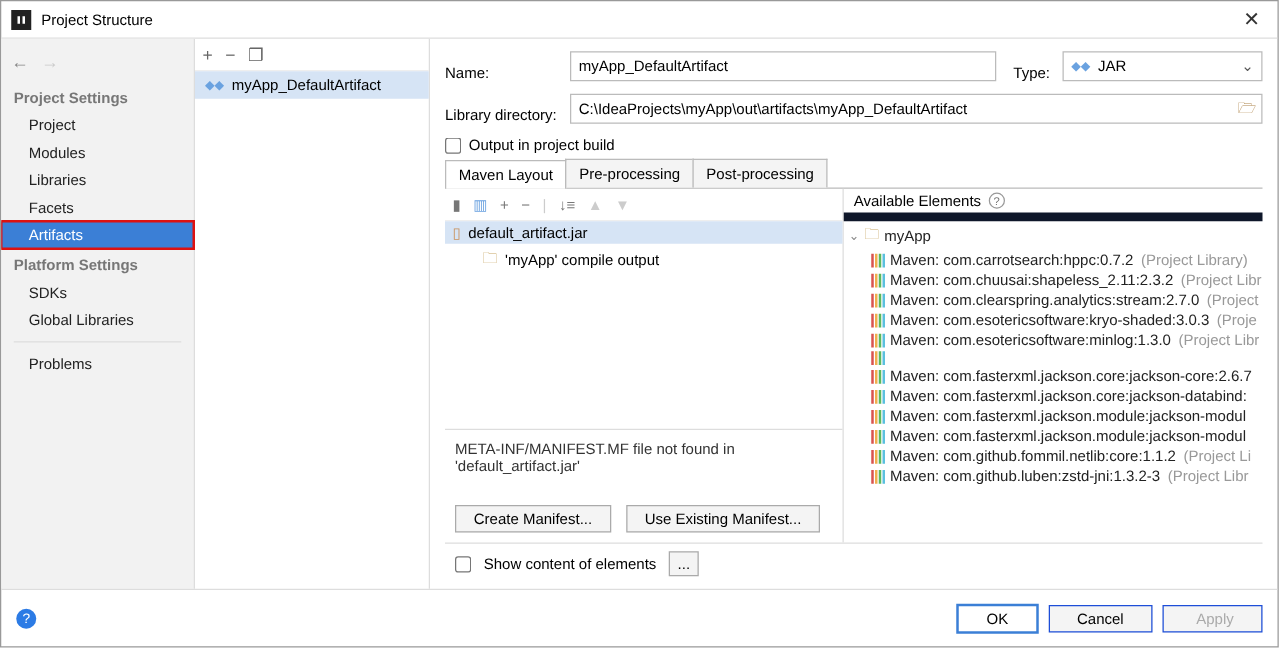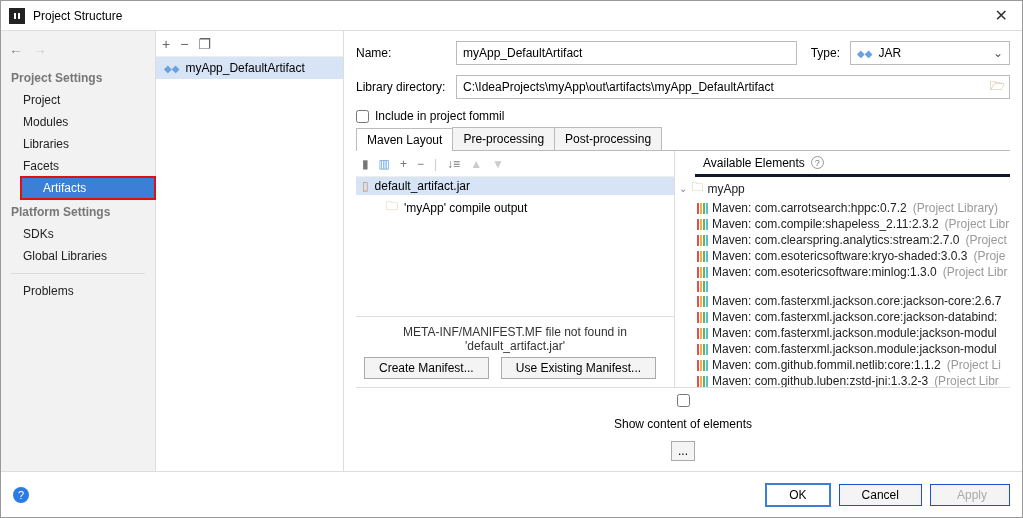--- a/index.html
+++ b/index.html
@@ -9,62 +9,62 @@
 .titlebar .icon svg { width: 10px; height: 10px; }
 .titlebar .title { flex: 1; }
 .titlebar .close { font-size: 16px; color: #333; cursor: pointer; padding: 0 6px; }
 .content { display: flex; height: 440px; }
 .sidebar { width: 155px; background: #f2f2f2; border-right: 1px solid #ddd; padding-top: 6px; }
 .sidebar .nav-arrows { padding: 4px 8px 8px 8px; display: flex; gap: 10px; }
 .sidebar .nav-arrows span { color: #888; font-size: 14px; }
 .sidebar .section-header { color: #777; font-weight: bold; padding: 6px 10px 4px 10px; }
 .sidebar .item { padding: 4px 10px 4px 22px; color: #222; cursor: pointer; }
 .sidebar .item.selected { background: #3b7fd6; color: #fff; }
-.sidebar .item.selected.highlight { outline: 2px solid #d11; outline-offset: -1px; margin-left: 20px; }
+.sidebar .item.selected.highlight { outline: 2px solid #d11; outline-offset: -1px; }
 .sidebar .divider { border-top: 1px solid #ddd; margin: 6px 10px; }
 .middle { width: 188px; border-right: 1px solid #ddd; }
 .middle .toolbar { height: 26px; display: flex; align-items: center; padding: 0 6px; gap: 10px; border-bottom: 1px solid #eee; }
 .middle .toolbar span { color: #666; font-size: 14px; cursor: pointer; }
 .middle .list-item { display: flex; align-items: center; padding: 4px 8px; background: #d6e4f5; gap: 6px; }
 .middle .list-item .diamond { color: #6aa2e0; font-size: 10px; }
 .main { flex: 1; padding: 10px 12px 4px 12px; display: flex; flex-direction: column; }
-.form-row { display: flex; align-items: center; margin-bottom: 10px; }
+.form-row { display: flex; align-items: flex-end; margin-bottom: 10px; }
 .form-row label { width: 100px; }
 .form-row input[type=text] { flex: 1; border: 1px solid #bbb; padding: 3px 6px; height: 24px; }
 .form-row .type-select { width: 160px; border: 1px solid #bbb; height: 24px; display: flex; align-items: center; padding: 0 6px; margin-left: 10px; position: relative; }
 .form-row .type-select .dia { color: #6aa2e0; margin-right: 6px; font-size: 10px; }
 .form-row .type-select::after { content: "⌄"; position: absolute; right: 6px; color: #555; }
 .form-row .dir-field { flex: 1; border: 1px solid #bbb; height: 24px; display: flex; align-items: center; padding: 0 6px; position: relative; }
 .form-row .dir-field .folder-btn { position: absolute; right: 4px; color: #b08850; }
 .checkbox-row { display: flex; align-items: center; margin-bottom: 4px; padding-left: 0; }
 .checkbox-row input { margin-right: 6px; }
 .tabs { display: flex; border-bottom: 1px solid #bbb; }
 .tabs .tab { padding: 4px 10px; border: 1px solid #bbb; border-bottom: none; margin-right: -1px; background: #f4f4f4; cursor: pointer; }
 .tabs .tab.active { background: #fff; position: relative; top: 1px; }
 .layout-area { display: flex; flex: 1; min-height: 0; }
 .layout-left { flex: 1; border-right: 1px solid #ddd; display: flex; flex-direction: column; }
 .layout-left .tb { height: 26px; display: flex; align-items: center; padding: 0 6px; gap: 10px; color: #777; border-bottom: 1px solid #eee; }
 .layout-left .tree { flex: 1; }
 .layout-left .tree .row { display: flex; align-items: center; padding: 2px 6px; gap: 6px; }
 .layout-left .tree .row.sel { background: #d6e4f5; }
 .layout-left .tree .row .indent { width: 18px; }
 .layout-left .manifest { border-top: 1px solid #ddd; padding: 8px; }
-.layout-left .manifest .msg { margin-bottom: 4px; color: #333; text-align: center; }
+.layout-left .manifest .msg { margin-bottom: 24px; color: #333; }
 .layout-left .manifest .btns { display: flex; gap: 12px; }
 .layout-left .manifest button { padding: 3px 14px; border: 1px solid #aaa; background: #f4f4f4; cursor: pointer; }
 .layout-right { width: 335px; display: flex; flex-direction: column; }
-.layout-right .header { height: 26px; display: flex; align-items: center; padding: 0 8px; border-bottom: 3px solid #0f172a; margin-left: 20px; }
+.layout-right .header { height: 26px; display: flex; align-items: center; padding: 0 8px; border-bottom: 7px solid #0f172a; }
 .layout-right .header .q { margin-left: 6px; width: 13px; height: 13px; border: 1px solid #999; border-radius: 50%; font-size: 9px; display: flex; align-items: center; justify-content: center; color: #777; }
 .layout-right .tree { flex: 1; overflow: hidden; }
 .layout-right .tree .row { display: flex; align-items: center; padding: 1px 4px; gap: 4px; white-space: nowrap; }
 .layout-right .tree .row .bars { display: inline-flex; gap: 1px; }
 .layout-right .tree .row .bars i { width: 2px; height: 11px; display: inline-block; }
 .layout-right .tree .row .label { color: #222; }
 .layout-right .tree .row .suffix { color: #999; margin-left: 2px; }
-.bottom-row { border-top: 1px solid #ddd; padding: 6px 8px; display: flex; align-items: center; gap: 10px; flex-direction: column; }
+.bottom-row { border-top: 1px solid #ddd; padding: 6px 8px; display: flex; align-items: center; gap: 10px; }
 .bottom-row .dots-btn { border: 1px solid #aaa; padding: 0 6px; height: 20px; background: #f4f4f4; cursor: pointer; }
 .footer { position: absolute; bottom: 0; left: 0; right: 0; height: 46px; border-top: 1px solid #ddd; display: flex; align-items: center; padding: 0 12px; }
 .footer .help { width: 16px; height: 16px; border-radius: 50%; background: #2c7be5; color: #fff; font-size: 11px; display: flex; align-items: center; justify-content: center; }
 .footer .spacer { flex: 1; }
 .footer button { padding: 3px 22px; border: 1px solid #1d4ed8; background: #f4f4f4; margin-left: 8px; cursor: pointer; }
 .footer button.primary { border: 2px solid #3b7fd6; background: #fff; }
 .footer button.disabled { color: #aaa; padding-left: 26px; }
 .chevron { color: #888; font-size: 10px; }
 .folder-icon { color: #c9a96a; }
 </style>
@@ -126,21 +126,21 @@
     </div>
     <div class="form-row">
       <label>Library directory:</label>
       <div class="dir-field">
         <span>C:\IdeaProjects\myApp\out\artifacts\myApp_DefaultArtifact</span>
         <span class="folder-btn">🗁</span>
       </div>
     </div>
     <div class="checkbox-row">
       <input type="checkbox" style="">
-      <span>Include in project fommil</span>
+      <span>Output in project build</span>
     </div>
     <div class="tabs">
       <div class="tab active">Maven Layout</div>
       <div class="tab">Pre-processing</div>
       <div class="tab">Post-processing</div>
     </div>
 
     <div class="layout-area">
       <div class="layout-left">
         <div class="tb">
@@ -194,21 +194,21 @@
               <span class="label"> Maven: com.carrotsearch:hppc:0.7.2 </span>
               <span class="suffix">(Project Library)</span>
             </div>
             <div class="row" style="padding-left: 22px;">
               <span class="bars">
                 <i style="background: rgb(217, 83, 79);"></i>
                 <i style="background: rgb(240, 173, 78);"></i>
                 <i style="background: rgb(92, 184, 92);"></i>
                 <i style="background: rgb(91, 192, 222);"></i>
               </span>
-              <span class="label"> Maven: com.compile:shapeless_2.11:2.3.2 </span>
+              <span class="label"> Maven: com.chuusai:shapeless_2.11:2.3.2 </span>
               <span class="suffix">(Project Libr</span>
             </div>
             <div class="row" style="padding-left: 22px;">
               <span class="bars">
                 <i style="background: rgb(217, 83, 79);"></i>
                 <i style="background: rgb(240, 173, 78);"></i>
                 <i style="background: rgb(92, 184, 92);"></i>
                 <i style="background: rgb(91, 192, 222);"></i>
               </span>
               <span class="label"> Maven: com.clearspring.analytics:stream:2.7.0 </span>

